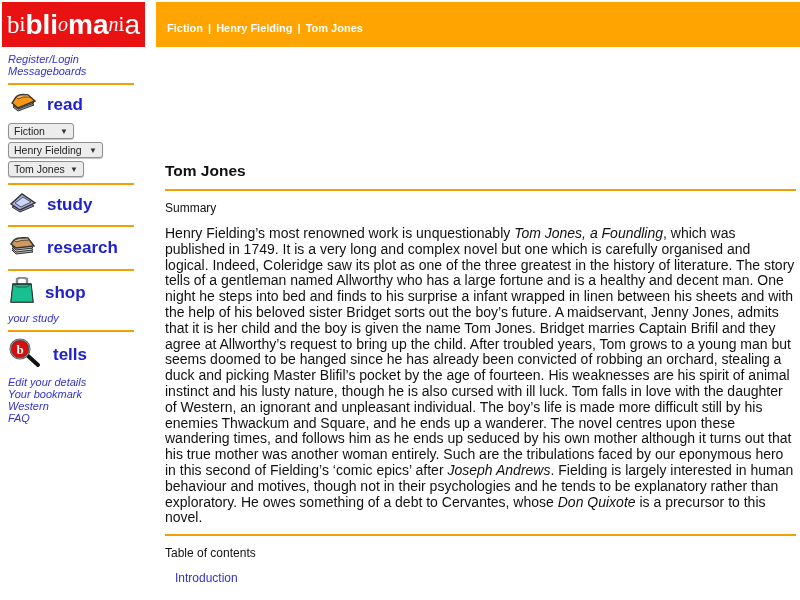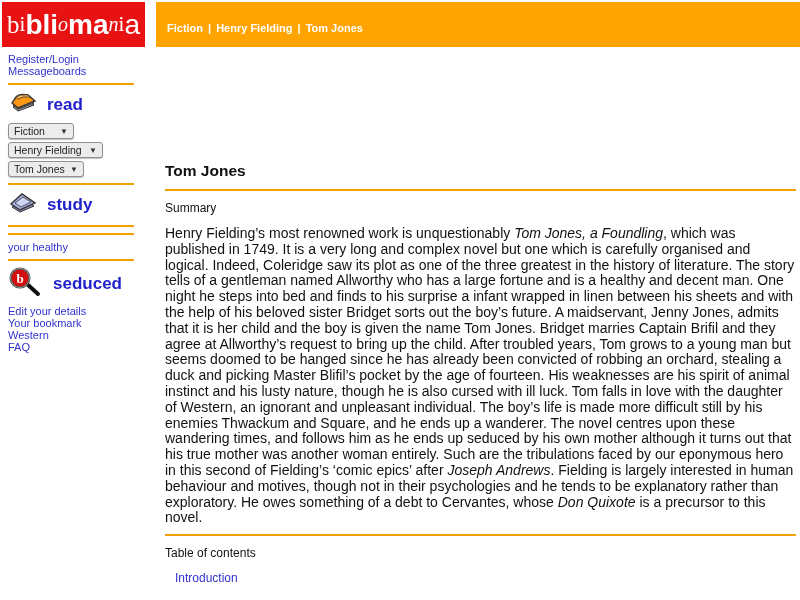--- a/index.html
+++ b/index.html
@@ -19,21 +19,21 @@
   .logo-box span { line-height:45px; }
   .header-gap { width:11px; background:#fff; }
   .crumb-bar { flex:1; background:#FFA400; display:flex; align-items:center;
                padding-left:11px; padding-top:6px; }
   .crumb-bar .crumb-item { color:#fff; font-weight:bold; font-size:11px; cursor:pointer; }
   .crumb-sep { color:#fff; font-weight:bold; font-size:11px; margin:0 5px; }
 
   
   .sidebar { position:absolute; left:8px; top:53px; width:150px; }
   .s-link { display:block; color:#3232CC; font-size:11px; line-height:12px;
-            text-decoration:none; cursor:pointer; }
+            text-decoration:none; cursor:pointer;font-style:italic; }
   .s-rule { border:none; border-top:2px solid #F0A000; width:126px; margin:6px 0; }
   .s-sec { display:flex; align-items:center; gap:9px; margin:3px 0 4px; cursor:pointer;text-align:center; }
   .s-sec .s-label { color:#2121CC; font-size:17px; font-weight:bold; }
   .s-icon { flex:0 0 auto; }
   .dropdown { background:#ECECEC; border:1px solid #909090; border-radius:3px;
               height:16px; margin:0 0 3px; display:flex; align-items:center;
               justify-content:space-between; padding:0 5px; cursor:pointer;
               box-shadow:0 1px 1px rgba(0,0,0,.25); }
   .dropdown .dd-value { font-size:10.5px; color:#222; }
   .dropdown .dd-arrow { font-size:8px; color:#333; }
@@ -119,37 +119,59 @@
         <path d="M4 16 L12 21 L26 15 L18 10 Z" fill="#8f8fb8" stroke="#333" stroke-width="1"></path>
         <path d="M3 13 L12 19 L27 12 L14 3 Z" fill="#aab4e8" stroke="#333" stroke-width="1.4"></path>
         <path d="M7 12 L13 16 L23 11 L15 6 Z" fill="#cdd4f4" stroke="#333" stroke-width="0.8"></path>
       </svg>
     </span>
     <span class="s-label">study</span>
   </div>
 
   <hr class="s-rule">
 
+  <div class="s-sec">
+    <span class="s-icon">
+      <svg width="30" height="26" viewBox="0 0 30 26">
+        <path d="M4 17 L8 21 L25 19 L21 15 Z" fill="#b3b3b3" stroke="#333" stroke-width="1"></path>
+        <path d="M4 15 L8 19 L25 17 L21 13 Z" fill="#d8d8d8" stroke="#333" stroke-width="1"></path>
+        <path d="M4 13 L8 17 L25 15 L21 11 Z" fill="#bfbfbf" stroke="#333" stroke-width="1"></path>
+        <path d="M3 11 L8 15 L26 13 L20 5 Q10 4 6 7 Z" fill="#cf9a5c" stroke="#333" stroke-width="1.4"></path>
+        <path d="M6 7 Q10 5 20 5 L21 7 Q12 7 8 9 Z" fill="#e8bd8d" stroke="#333" stroke-width="0.8"></path>
+      </svg>
+    </span>
+    <span class="s-label">research</span>
+  </div>
 
   <hr class="s-rule">
 
-  <a class="s-link s-sub">your healthy</a>
+  <div class="s-sec">
+    <span class="s-icon">
+      <svg width="28" height="27" viewBox="0 0 28 27">
+        <path d="M9 2 Q14 -1 19 2 L19 8 L9 8 Z" fill="none" stroke="#8a8a8a" stroke-width="2.4"></path>
+        <path d="M5 7 L23 7 L25 25 L3 25 Z" fill="#18bf8f" stroke="#222" stroke-width="1.4"></path>
+        <path d="M5 7 L9 10 L19 10 L23 7 L25 25 L3 25 Z" fill="#18bf8f" stroke="#222" stroke-width="0.6"></path>
+      </svg>
+    </span>
+    <span class="s-label">shop</span>
+  </div>
+  <a class="s-link s-sub">your study</a>
 
   <hr class="s-rule">
 
   <div class="s-sec">
     <span class="s-icon">
       <svg width="36" height="30" viewBox="0 0 36 30">
         <line x1="19" y1="17" x2="30" y2="27" stroke="#111" stroke-width="4" stroke-linecap="round"></line>
         <circle cx="12" cy="11" r="9.5" fill="#d40f0f" stroke="#444" stroke-width="2"></circle>
         <circle cx="12" cy="11" r="9.5" fill="none" stroke="#999" stroke-width="1"></circle>
         <text x="12" y="15.5" text-anchor="middle" font-size="13" font-family="Liberation Serif, serif" font-weight="bold" fill="#fff">b</text>
       </svg>
     </span>
-    <span class="s-label">seduced</span>
+    <span class="s-label">tells</span>
   </div>
 
   <div class="acct">
     <a class="s-link">Edit your details</a>
     <a class="s-link">Your bookmark</a>
     <a class="s-link">Western</a>
     <a class="s-link">FAQ</a>
   </div>
 </div>
 

